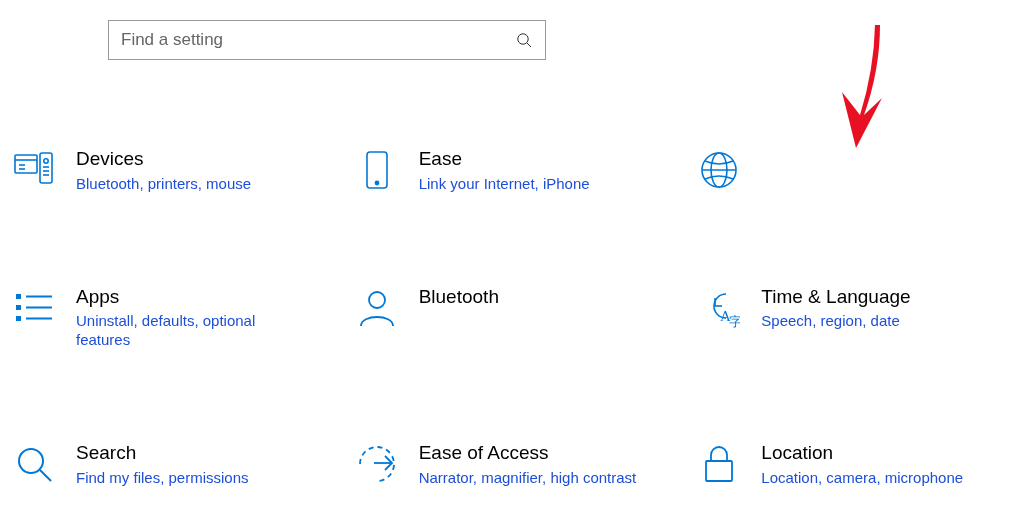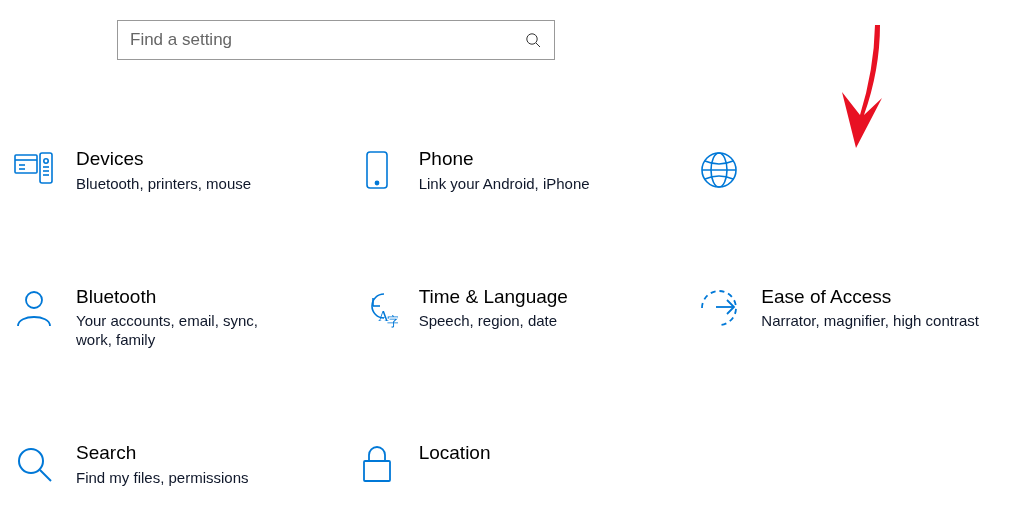--- a/index.html
+++ b/index.html
@@ -9,21 +9,21 @@
     width: 1024px;
     height: 515px;
     font-family: "Segoe UI", Arial, sans-serif;
     background: #fff;
     color: #000;
     position: relative;
     overflow: hidden;
   }
   .search-box {
     position: absolute;
-    left: 117px;
+    left: 108px;
     top: 20px;
     width: 438px;
     height: 40px;
     border: 1px solid #999;
     display: flex;
     align-items: center;
     padding: 0 10px;
   }
   .search-input {
     flex: 1;
@@ -67,21 +67,21 @@
   }
   .tile-text { padding-top: 0px; }
   .tile-title {
     font-size: 19px;
     font-weight: 400;
     color: #000;
     line-height: 1.2;
   }
   .tile-desc {
     font-size: 15px;
-    color: #0f172a;
+    color: #1d4ed8;
     margin-top: 4px;
     line-height: 1.25;
     max-width: 220px;
   }
   svg { display: block; }
   .arrow {
     position: absolute;
     left: 830px;
     top: 20px;
     width: 60px;
@@ -131,50 +131,65 @@
   </div>
 
   <div class="tile">
     <span class="tile-icon">
       <svg width="26" height="40" viewBox="0 0 26 40" fill="none" stroke="#0078D7" stroke-width="1.6">
         <rect x="3" y="2" width="20" height="36" rx="3"></rect>
         <circle cx="13" cy="33" r="1.6" fill="#0078D7"></circle>
       </svg>
     </span>
     <div class="tile-text">
-      <div class="tile-title">Phone</div>
-      <div class="tile-desc">Link your Android, iPhone</div>
+      <div class="tile-title">Ease</div>
+      <div class="tile-desc">Link your Internet, iPhone</div>
     </div>
   </div>
 
   <div class="tile">
     <span class="tile-icon">
       <svg width="40" height="40" viewBox="0 0 40 40" fill="none" stroke="#0078D7" stroke-width="1.6">
         <circle cx="20" cy="20" r="17"></circle>
         <ellipse cx="20" cy="20" rx="8" ry="17"></ellipse>
         <line x1="3" y1="20" x2="37" y2="20"></line>
         <path d="M6 11 Q20 17 34 11"></path>
         <path d="M6 29 Q20 23 34 29"></path>
       </svg>
     </span>
     <div class="tile-text">
     </div>
   </div>
 
+  <div class="tile">
+    <span class="tile-icon">
+      <svg width="40" height="32" viewBox="0 0 40 32" fill="none" stroke="#0078D7" stroke-width="2">
+        <rect x="2" y="2" width="5" height="5" fill="#0078D7" stroke="none"></rect>
+        <rect x="2" y="13" width="5" height="5" fill="#0078D7" stroke="none"></rect>
+        <rect x="2" y="24" width="5" height="5" fill="#0078D7" stroke="none"></rect>
+        <line x1="12" y1="4.5" x2="38" y2="4.5"></line>
+        <line x1="12" y1="15.5" x2="38" y2="15.5"></line>
+        <line x1="12" y1="26.5" x2="38" y2="26.5"></line>
+      </svg>
+    </span>
+    <div class="tile-text">
+      <div class="tile-title">Apps</div>
+      <div class="tile-desc">Uninstall, defaults, optional features</div>
+    </div>
+  </div>
 
   <div class="tile">
     <span class="tile-icon">
       <svg width="40" height="40" viewBox="0 0 40 40" fill="none" stroke="#0078D7" stroke-width="1.8">
         <circle cx="20" cy="12" r="8"></circle>
         <path d="M4 38 C4 26 36 26 36 38"></path>
       </svg>
     </span>
     <div class="tile-text">
       <div class="tile-title">Bluetooth</div>
-      <div class="tile-desc">Your accounts, email, sync, work, family</div>
     </div>
   </div>
 
   <div class="tile">
     <span class="tile-icon">
       <svg width="42" height="40" viewBox="0 0 42 40" fill="none" stroke="#0078D7" stroke-width="1.6">
         <path d="M28 6 A12 12 0 1 0 28 30"></path>
         <line x1="17" y1="18" x2="17" y2="10"></line>
         <line x1="17" y1="18" x2="24" y2="18"></line>
         <text x="22" y="33" font-size="15" fill="#0078D7" stroke="none" font-family="Segoe UI">A</text>
@@ -182,50 +197,51 @@
       </svg>
     </span>
     <div class="tile-text">
       <div class="tile-title">Time &amp; Language</div>
       <div class="tile-desc">Speech, region, date</div>
     </div>
   </div>
 
   <div class="tile">
     <span class="tile-icon">
+      <svg width="40" height="40" viewBox="0 0 40 40" fill="none" stroke="#0078D7" stroke-width="2">
+        <circle cx="17" cy="17" r="12"></circle>
+        <line x1="26" y1="26" x2="37" y2="37"></line>
+      </svg>
+    </span>
+    <div class="tile-text">
+      <div class="tile-title">Search</div>
+      <div class="tile-desc">Find my files, permissions</div>
+    </div>
+  </div>
+
+  <div class="tile">
+    <span class="tile-icon">
       <svg width="42" height="42" viewBox="0 0 42 42" fill="none" stroke="#0078D7" stroke-width="1.8">
         <path d="M4 21 A17 17 0 1 1 21 38" stroke-dasharray="5 4"></path>
         <polyline points="29,13 36,20 29,27" fill="none"></polyline>
         <line x1="18" y1="20" x2="36" y2="20"></line>
       </svg>
     </span>
     <div class="tile-text">
       <div class="tile-title">Ease of Access</div>
       <div class="tile-desc">Narrator, magnifier, high contrast</div>
     </div>
   </div>
 
   <div class="tile">
     <span class="tile-icon">
-      <svg width="40" height="40" viewBox="0 0 40 40" fill="none" stroke="#0078D7" stroke-width="2">
-        <circle cx="17" cy="17" r="12"></circle>
-        <line x1="26" y1="26" x2="37" y2="37"></line>
-      </svg>
-    </span>
-    <div class="tile-text">
-      <div class="tile-title">Search</div>
-      <div class="tile-desc">Find my files, permissions</div>
-    </div>
-  </div>
-
-  <div class="tile">
-    <span class="tile-icon">
       <svg width="34" height="40" viewBox="0 0 34 40" fill="none" stroke="#0078D7" stroke-width="1.8">
         <rect x="4" y="17" width="26" height="20" rx="1"></rect>
         <path d="M9 17 V11 a8 8 0 0 1 16 0 V17"></path>
       </svg>
     </span>
     <div class="tile-text">
       <div class="tile-title">Location</div>
+      <div class="tile-desc">Location, camera, microphone</div>
     </div>
   </div>
 
 </div>
 
 </body></html>

